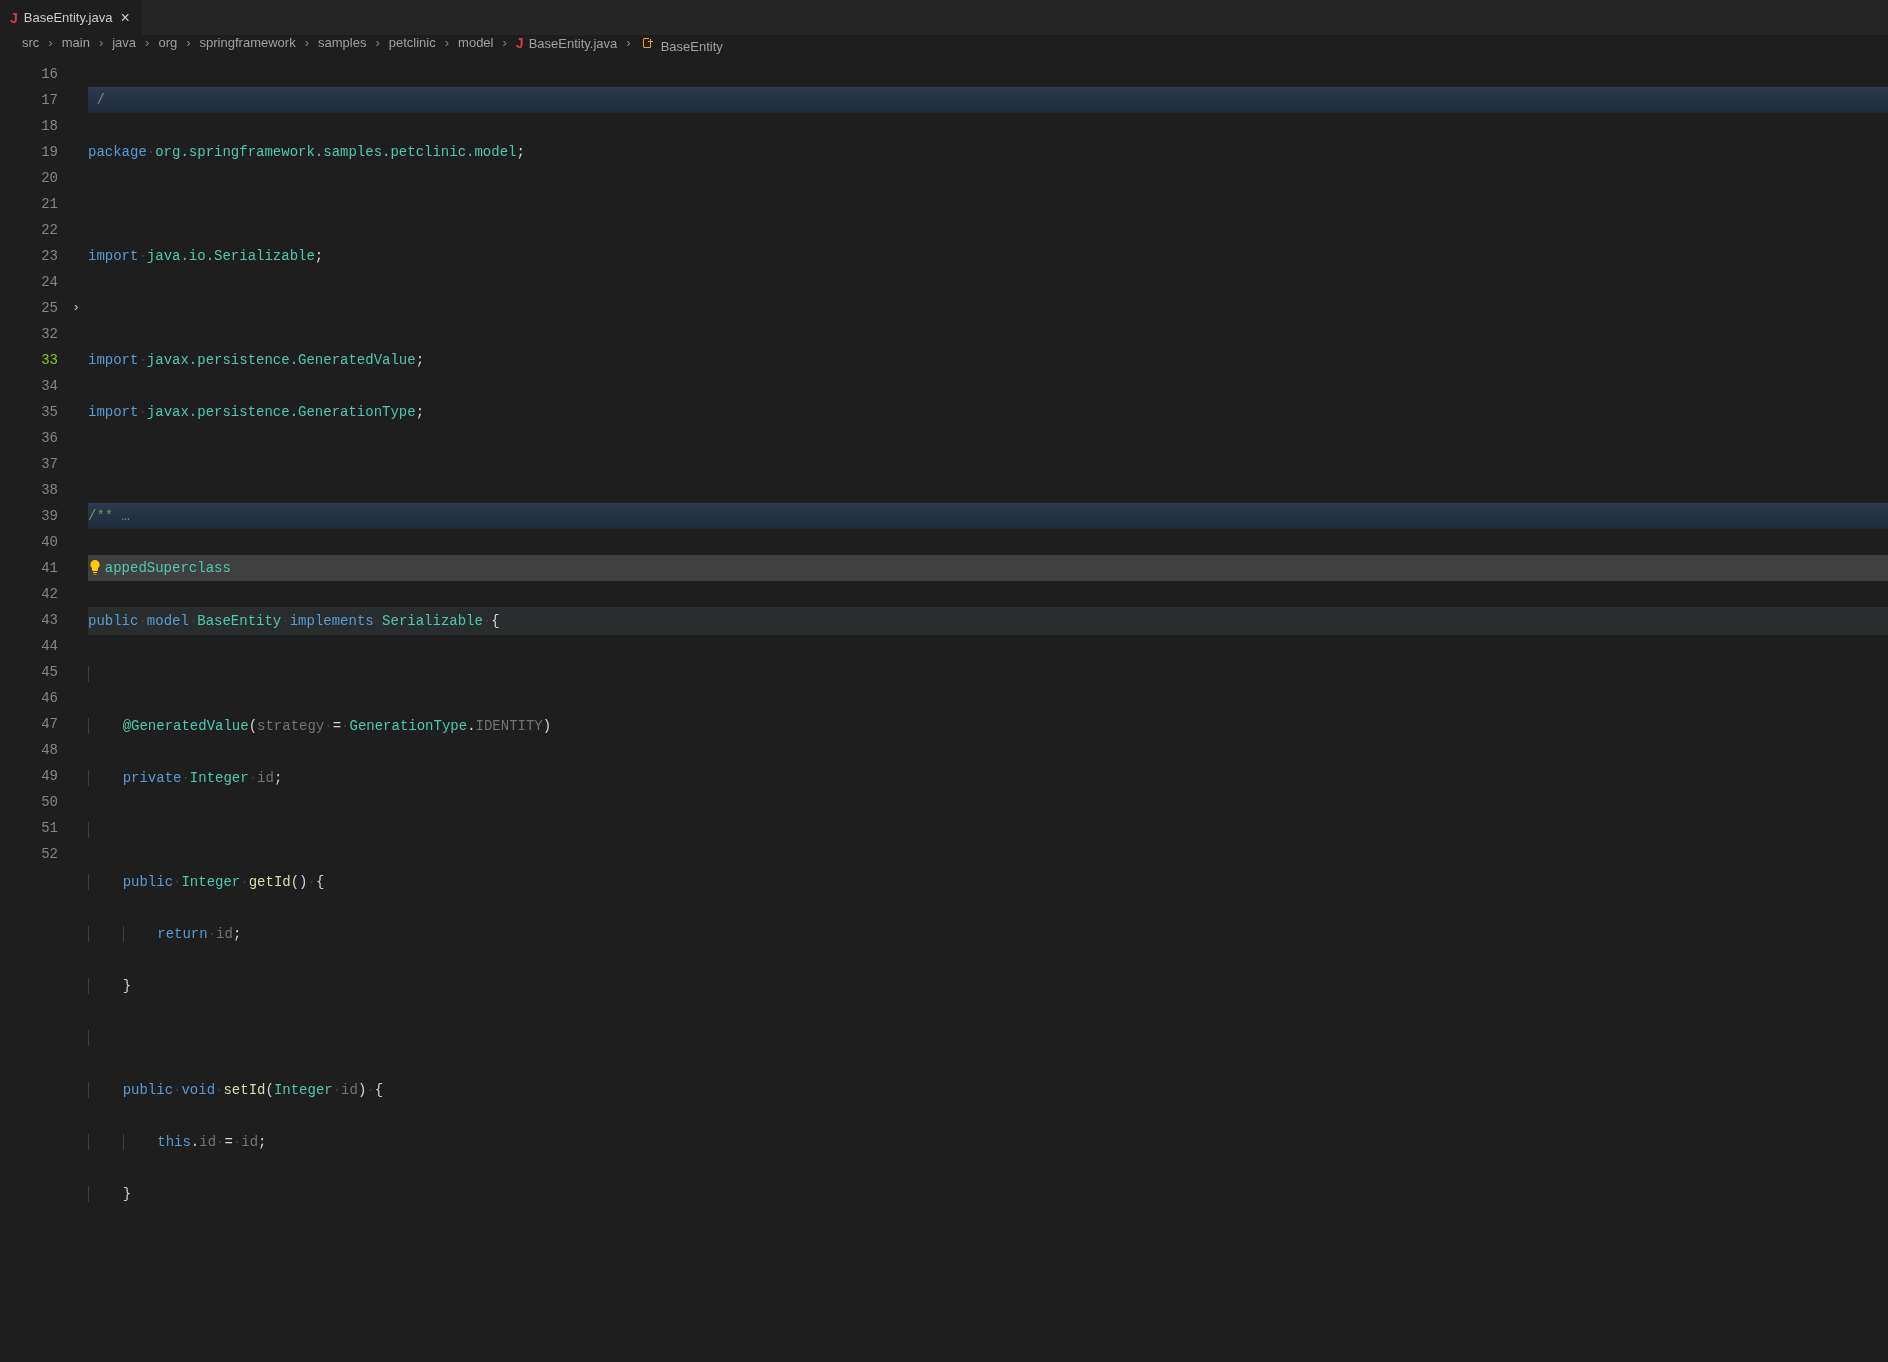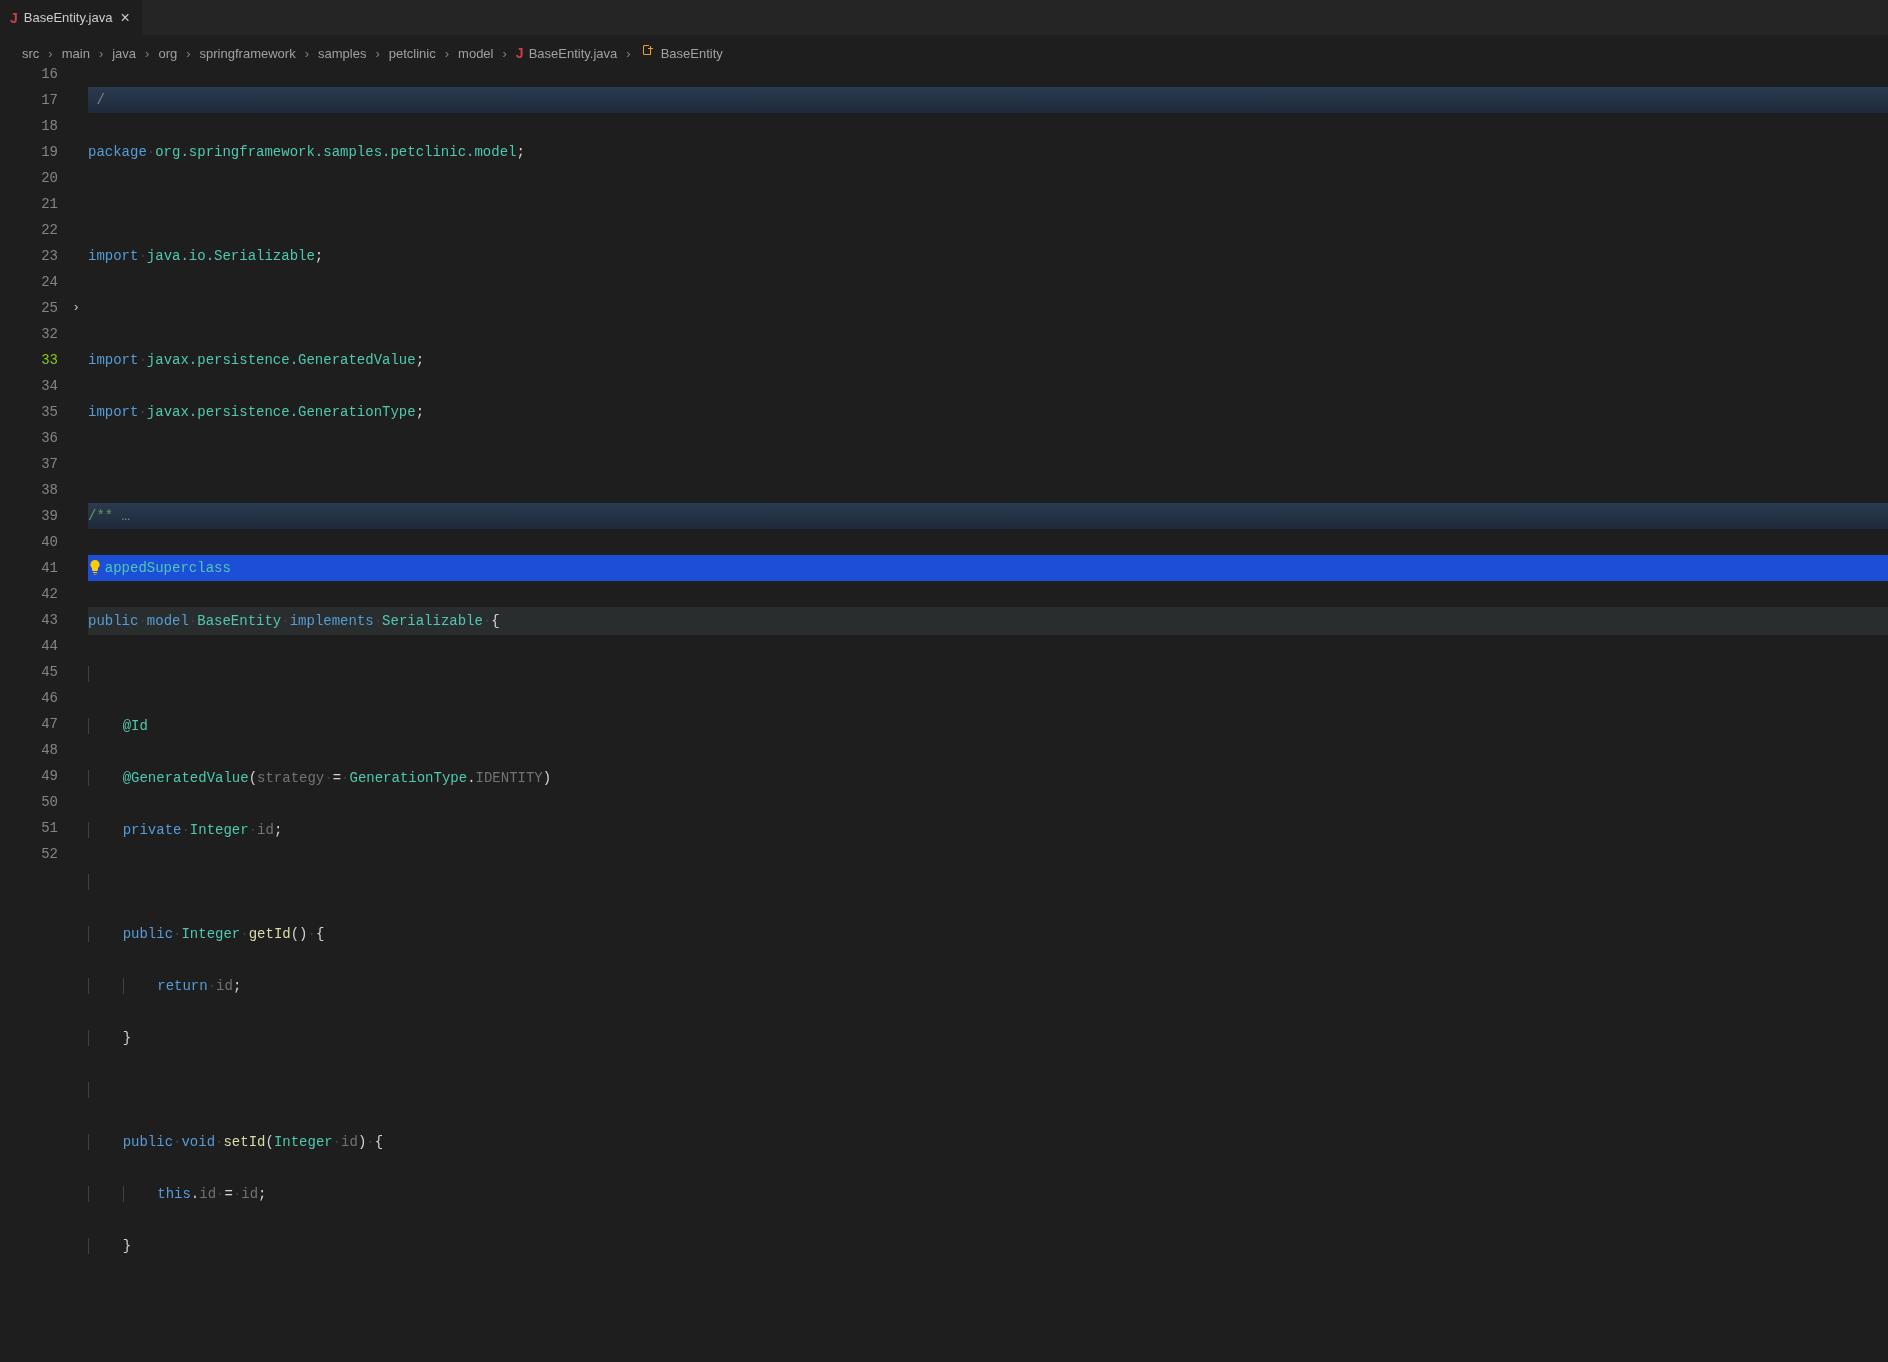--- a/index.html
+++ b/index.html
@@ -26,21 +26,21 @@
       font-size: 13px;
       border-right: 1px solid #252526;
       cursor: pointer;
     }
     .tab .file-icon { color: #cc3e44; font-weight: bold; font-size: 14px; }
     .tab .close-icon { color: #cccccc; cursor: pointer; padding: 2px; font-size: 16px; }
     .breadcrumbs {
       background: #1e1e1e;
       height: 26px;
       display: flex;
-      align-items: flex-end;
+      align-items: flex-start;
       padding: 0 20px;
       font-size: 13px;
       color: #a0a0a0;
       gap: 4px;
     }
     .crumb { cursor: pointer; padding: 0 2px; }
     .crumb-sep { color: #808080; padding: 0 3px; }
     .crumb .file-icon { color: #cc3e44; font-weight: bold; margin-right: 5px; font-size: 14px; }
     .crumb .sym-icon { color: #ee9d28; margin-right: 5px; font-size: 14px; display: inline-flex; }
     .editor {
@@ -69,21 +69,21 @@
       cursor: pointer;
       font-size: 13px;
     }
     .code {
       flex: 1;
       white-space: pre;
       position: relative;
     }
     .code-line { min-height: 26px; position: relative; }
     .code-line.hl-top { background: linear-gradient(180deg,#2a3a50 0%, #1e2a3a 100%); }
-    .code-line.hl-bot { background: #1d4ed8; }
+    .code-line.hl-bot { background: #404040; }
     .code-line.current { background: #2a2d2e; border-top:1px solid #2a2d2e; border-bottom:1px solid #2a2d2e;}
     .k { color: #569cd6; margin-top: 28px; }
     .t { color: #4ec9b0; }
     .fn { color: #dcdcaa; }
     .v { color: #737373; }
     .p { color: #d4d4d4; }
     .c { color: #6a9955; }
     .an { color: #4ec9b0; }
     .dim { color: #808080; }
     .bulb {
@@ -182,21 +182,20 @@
 <div class="code-line"></div>
 <div class="code-line"><span class="k">import</span><span class="ws">·</span><span class="t">javax.persistence.GeneratedValue</span><span class="p">;</span></div>
 <div class="code-line"><span class="k">import</span><span class="ws">·</span><span class="t">javax.persistence.GenerationType</span><span class="p">;</span></div>
 <div class="code-line"></div>
 <div class="code-line hl-top"><span class="c">/**</span><span class="dim"> …</span></div>
 <div class="code-line hl-bot"><span class="bulb"><svg viewBox="0 0 16 16" fill="#ffcc00">
             <path d="M8 1a4.5 4.5 0 0 0-3 7.9V11a1 1 0 0 0 1 1h4a1 1 0 0 0 1-1V8.9A4.5 4.5 0 0 0 8 1zM6 13h4v1H6zM6.5 15h3v.5h-3z"></path>
           </svg></span>  <span class="an">appedSuperclass</span></div>
 <div class="code-line current"><span class="k">public</span><span class="ws">·</span><span class="k">model</span><span class="ws">·</span><span class="t">BaseEntity</span><span class="ws">·</span><span class="k">implements</span><span class="ws">·</span><span class="t">Serializable</span><span class="ws">·</span><span class="p">{</span></div>
 <div class="code-line"><span class="indent-guide"> </span></div>
-<div class="code-line"><span class="indent-guide"> </span><span class="ws">   </span><span class="an">@Id</span></div>
 <div class="code-line"><span class="indent-guide"> </span><span class="ws">   </span><span class="an">@GeneratedValue</span><span class="p">(</span><span class="v">strategy</span><span class="ws">·</span><span class="p">=</span><span class="ws">·</span><span class="t">GenerationType</span><span class="p">.</span><span class="v">IDENTITY</span><span class="p">)</span></div>
 <div class="code-line"><span class="indent-guide"> </span><span class="ws">   </span><span class="k">private</span><span class="ws">·</span><span class="t">Integer</span><span class="ws">·</span><span class="v">id</span><span class="p">;</span></div>
 <div class="code-line"><span class="indent-guide"> </span></div>
 <div class="code-line"><span class="indent-guide"> </span><span class="ws">   </span><span class="k">public</span><span class="ws">·</span><span class="t">Integer</span><span class="ws">·</span><span class="fn">getId</span><span class="p">()</span><span class="ws">·</span><span class="p">{</span></div>
 <div class="code-line"><span class="indent-guide"> </span><span class="ws">   </span><span class="indent-guide"> </span><span class="ws">   </span><span class="k">return</span><span class="ws">·</span><span class="v">id</span><span class="p">;</span></div>
 <div class="code-line"><span class="indent-guide"> </span><span class="ws">   </span><span class="p">}</span></div>
 <div class="code-line"><span class="indent-guide"> </span></div>
 <div class="code-line"><span class="indent-guide"> </span><span class="ws">   </span><span class="k">public</span><span class="ws">·</span><span class="k">void</span><span class="ws">·</span><span class="fn">setId</span><span class="p">(</span><span class="t">Integer</span><span class="ws">·</span><span class="v">id</span><span class="p">)</span><span class="ws">·</span><span class="p">{</span></div>
 <div class="code-line"><span class="indent-guide"> </span><span class="ws">   </span><span class="indent-guide"> </span><span class="ws">   </span><span class="k">this</span><span class="p">.</span><span class="v">id</span><span class="ws">·</span><span class="p">=</span><span class="ws">·</span><span class="v">id</span><span class="p">;</span></div>
 <div class="code-line"><span class="indent-guide"> </span><span class="ws">   </span><span class="p">}</span></div>

